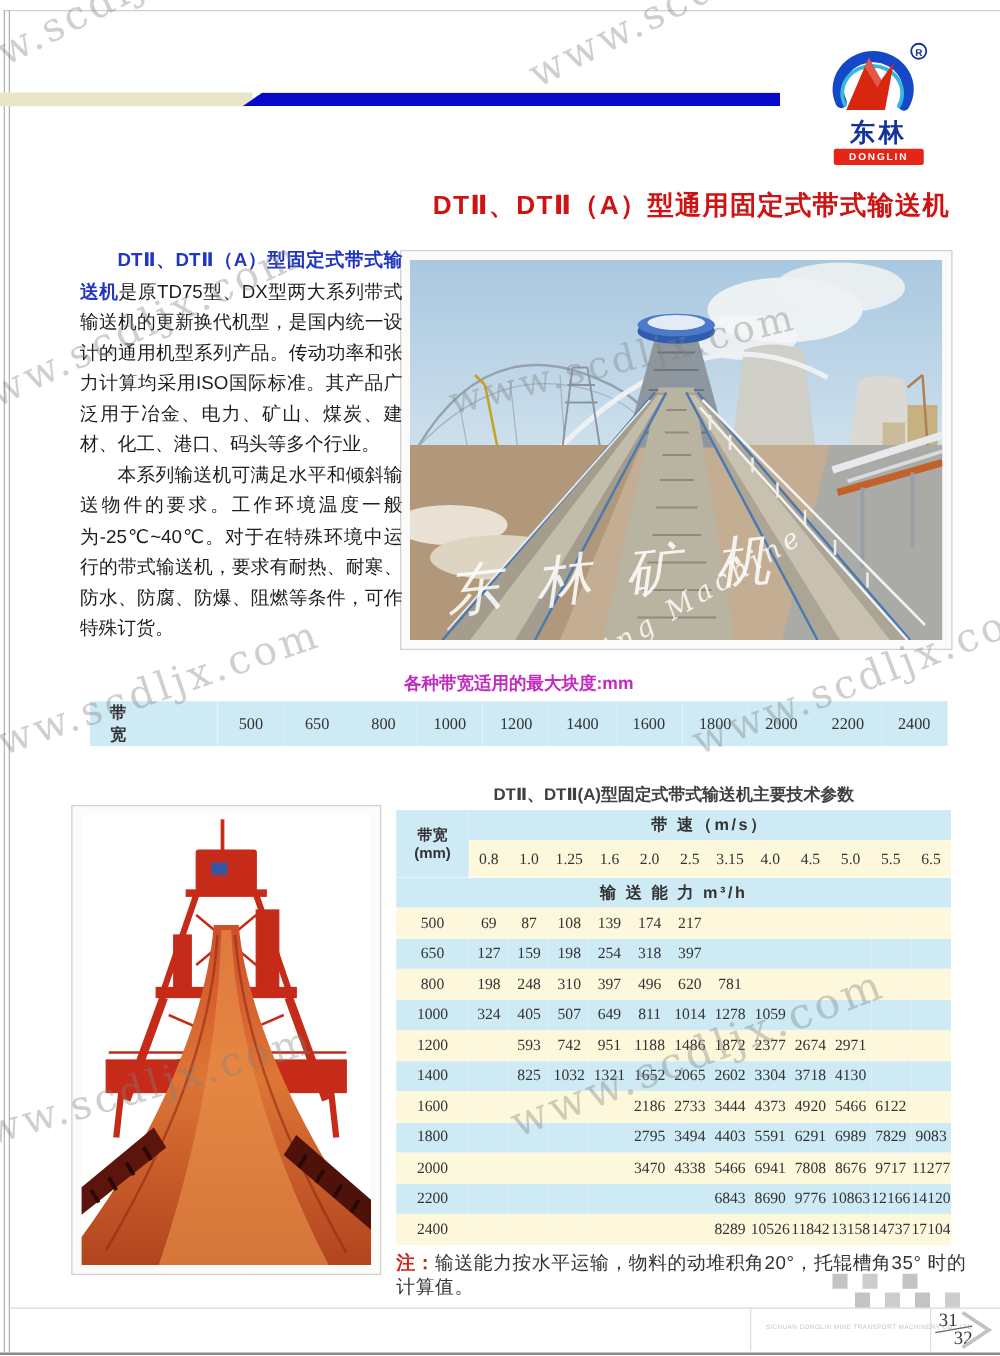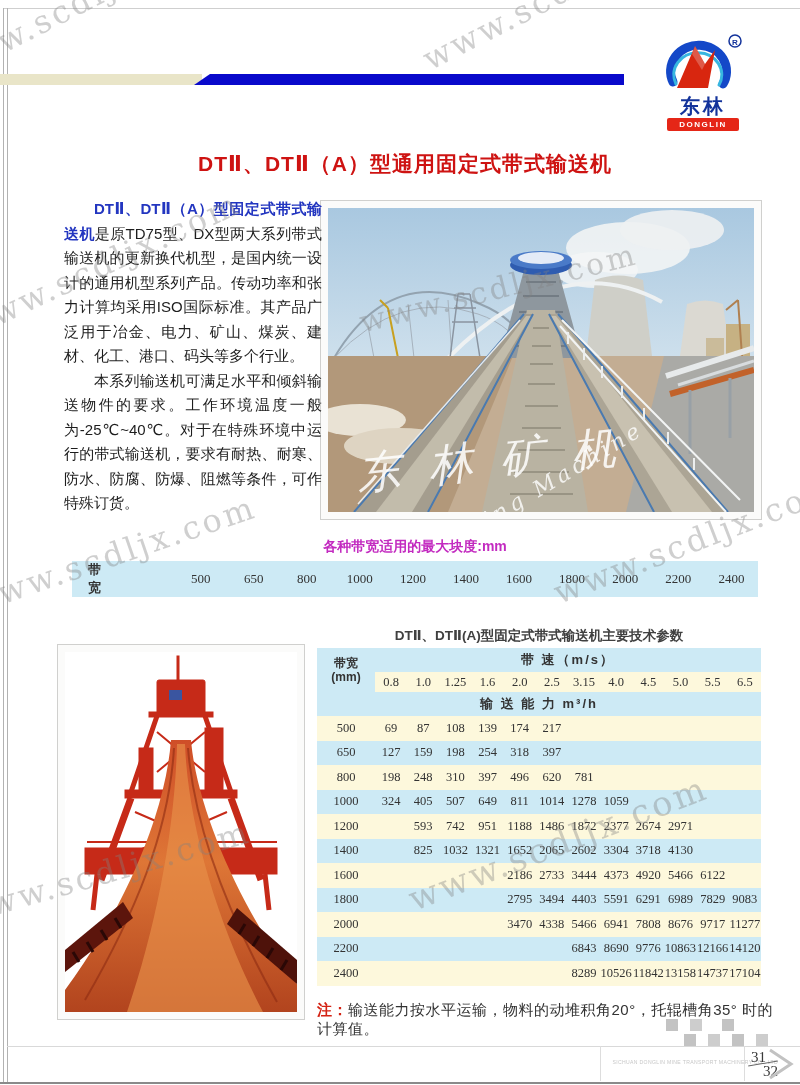--- a/index.html
+++ b/index.html
@@ -23,21 +23,21 @@
   .logo{position:absolute;left:650px;top:32px;width:106px;text-align:center;z-index:3;}
   .logo-cn{font-size:20px;font-weight:900;color:#13339b;letter-spacing:3px;line-height:20px;margin-top:-2px;}
   .logo-en{margin:2px auto 0;width:72px;height:13px;background:#e52617;border-radius:2px;
            color:#fff;font-size:8px;font-weight:bold;letter-spacing:1.5px;line-height:13px;}
 
   
   .wm{position:absolute;color:rgba(128,128,128,0.38);font-family:"DejaVu Serif","Liberation Serif",serif;
       font-size:32px;letter-spacing:3px;white-space:nowrap;z-index:6;pointer-events:none;transform-origin:left center;}
 
   
-  .page-title{position:absolute;left:50px;top:150px;width:710px;text-align:center;
+  .page-title{position:absolute;left:50px;top:150px;width:710px;text-align:right;
               font-size:21px;font-weight:800;color:#ce1312;letter-spacing:1px;z-index:2;}
 
   
   .intro{position:absolute;left:64px;top:197px;width:258px;font-size:15px;line-height:24.5px;
          color:#1d1d1d;text-align:justify;z-index:2;}
   .intro p{margin:0;text-indent:2em;}
   .lead{color:#2336c0;font-weight:bold;}
 
   
   .photo-frame{position:absolute;background:#fbfbfa;border:1px solid #d0d0ce;padding:7px;z-index:1;}
@@ -64,21 +64,21 @@
   .t1 .lbl{text-align:left;padding-left:16px;font-weight:bold;font-size:13px;color:#333;}
   .t1 td.num{font-size:13px;}
   .sp-wide{letter-spacing:22px;}
   .sp-mid{letter-spacing:3px;}
 
   
   .t2-title{position:absolute;left:316px;top:627px;width:446px;text-align:center;
             font-size:13.5px;font-weight:bold;color:#404040;z-index:2;}
   .t2{position:absolute;left:317px;top:648px;width:444px;z-index:2;}
   .t2 .hr1{height:24px;}
-  .t2 .hr2{height:20px;}
+  .t2 .hr2{height:30px;}
   .t2 .hr3{height:24px;}
   .t2 tbody tr{height:24.5px;}
   .t2 .hd{font-size:13px;font-weight:600;color:#333;letter-spacing:2px;}
   .bw-cell{font-size:12px;font-weight:600;color:#333;line-height:14px;}
   .bwv{font-family:"Liberation Serif","DejaVu Serif",serif;font-size:12.5px;color:#333;}
 
   
   .note{position:absolute;left:317px;top:1001px;width:470px;font-size:15px;color:#333;z-index:2;letter-spacing:0.5px;}
   .note-label{color:#d42314;font-weight:bold;}
 

